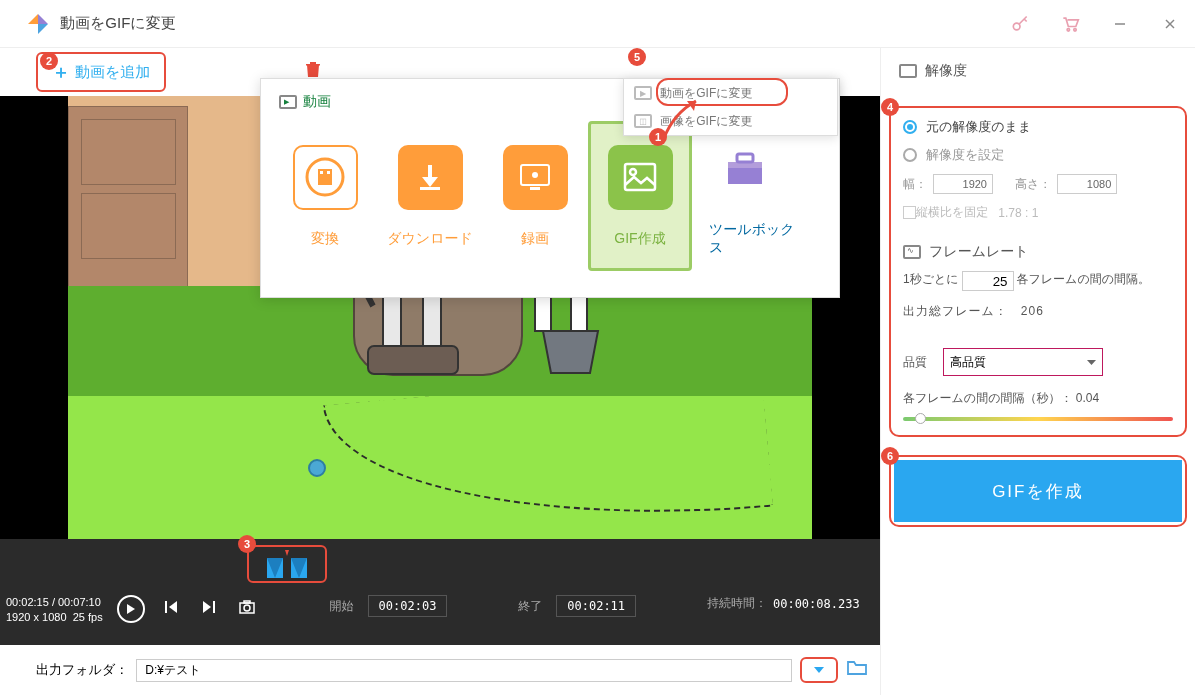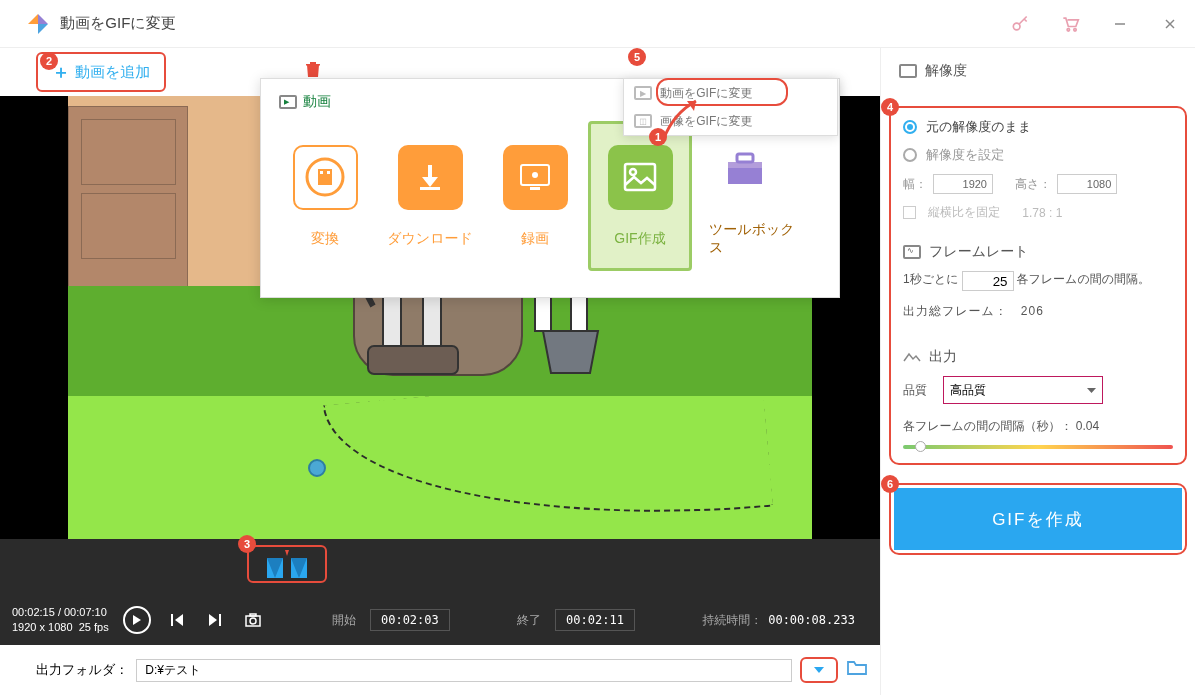--- a/index.html
+++ b/index.html
@@ -22,21 +22,21 @@
 .trash { color: #e74c3c; font-size: 16px; }
 
 .feature-popup { position: absolute; top: 30px; left: 260px; width: 580px; height: 220px; background: #fff; border: 1px solid #ddd; box-shadow: 0 2px 12px rgba(0,0,0,0.15); z-index: 10; padding: 14px 12px 0 12px; }
 .feature-popup-header { display: flex; align-items: center; gap: 6px; color: #15803d; font-size: 14px; padding: 0 6px 10px 6px; }
 .feature-tiles { display: flex; gap: 1px; }
 .tile { width: 104px; height: 150px; display: flex; flex-direction: column; align-items: center; justify-content: center; cursor: pointer; }
 .tile.selected { border: 3px solid #9ccc65; background: #e1f1c7; border-radius: 4px; }
 .tile-icon { width: 65px; height: 65px; border-radius: 10px; display: flex; align-items: center; justify-content: center; margin-bottom: 20px; }
 .tile-label { font-size: 14px; color: #ff9d3a; }
 .tile-label.green { color: #7cb342; }
-.tile-label.purple { color: #a16207; margin-left: 16px; }
+.tile-label.purple { color: #0369a1; margin-left: 16px; }
 
 .menu-popup { position: absolute; top: 30px; left: 623px; width: 215px; background: #fff; border: 1px solid #ddd; box-shadow: 0 2px 10px rgba(0,0,0,0.12); z-index: 12; }
 .menu-item { height: 28px; display: flex; align-items: center; padding: 0 10px; gap: 8px; font-size: 12px; color: #777; cursor: pointer; }
 .menu-item.active { position: relative; }
 .menu-item.active .active-ring { position: absolute; left: 32px; top: -1px; width: 132px; height: 28px; border: 2px solid #e74c3c; border-radius: 12px; pointer-events: none; }
 .menu-icon { width: 18px; height: 14px; border: 2px solid #bbb; border-radius: 2px; display: flex; align-items: center; justify-content: center; font-size: 8px; color: #bbb; }
 
 .preview { flex: 1; background: #000; position: relative; overflow: hidden; }
 .scene { position: absolute; left: 68px; right: 68px; top: 0; bottom: 0; background: #94e64a; overflow: hidden; }
 .sky { position: absolute; top: 0; left: 0; right: 0; height: 200px; background: #e5b88a; }
@@ -45,21 +45,21 @@
 .grass-band { position: absolute; left: 0; right: 0; top: 190px; height: 120px; background: #5eae2f; }
 .ground { position: absolute; left: 0; right: 0; top: 300px; bottom: 0; background: #94e64a; }
 .trunk { position: absolute; left: 285px; top: 80px; width: 170px; height: 200px; background: #8f7b68; border: 2px solid #52463c; border-radius: 0 0 40px 40px; }
 .ball { position: absolute; left: 240px; top: 363px; width: 18px; height: 18px; background: #4ba8d4; border: 2px solid #2d7ea3; border-radius: 50%; }
 .dash-line { position: absolute; left: 260px; top: 290px; width: 440px; height: 140px; border-left: 2px dashed #2b2b2b; border-bottom: 2px dashed #2b2b2b; border-bottom-left-radius: 100%; transform: rotate(-5deg); border-top: none; border-right: none; }
 
 .trim-bar { height: 56px; background: #2b2b2b; position: relative; display: flex; align-items: center; }
 .trim-handle { position: absolute; left: 247px; top: 6px; width: 80px; height: 38px; border: 2px solid #e74c3c; border-radius: 6px; display: flex; align-items: center; justify-content: center; gap: 2px; }
 .trim-handle svg { display: block; }
 
-.controls { height: 50px; background: #2b2b2b; display: flex; align-items: center; color: #fff; font-size: 12px; padding: 0 12px; gap: 14px; }
+.controls { height: 50px; background: #2b2b2b; display: flex; align-items: flex-start; color: #fff; font-size: 12px; padding: 0 6px; gap: 14px; }
 .time-group { display: flex; flex-direction: column; font-size: 11px; line-height: 1.4; }
 .ctrl-btn { width: 24px; height: 24px; display: flex; align-items: center; justify-content: center; cursor: pointer; color: #fff; }
 .play-circle { width: 28px; height: 28px; border: 2px solid #fff; border-radius: 50%; display: flex; align-items: center; justify-content: center; }
 .time-label { color: #aaa; }
 .time-box { border: 1px solid #555; padding: 3px 10px; color: #fff; font-family: monospace; margin-left: 8px; }
 .ctrl-section { display: flex; align-items: center; gap: 6px; }
 
 .output-row { height: 50px; display: flex; align-items: center; padding: 0 12px 0 36px; gap: 8px; font-size: 13px; }
 .path-input { flex: 1; border: 1px solid #ccc; height: 23px; padding: 0 8px; font-size: 12px; }
 .path-dd { border: 2px solid #e74c3c; border-radius: 6px; width: 38px; height: 26px; display: flex; align-items: center; justify-content: center; position: relative; }
@@ -70,21 +70,21 @@
 .section-title { display: flex; align-items: center; gap: 8px; color: #555; font-size: 14px; margin-bottom: 10px; }
 .section-icon { width: 18px; height: 14px; border: 2px solid #888; border-radius: 2px; }
 .framed { border: 2px solid #e74c3c; border-radius: 10px; padding: 10px 12px 14px 12px; position: relative; margin-bottom: 12px; }
 .radio-row { display: flex; align-items: center; gap: 9px; font-size: 13px; color: #444; margin-bottom: 10px; }
 .radio { width: 14px; height: 14px; border-radius: 50%; border: 2px solid #aaa; display: inline-block; position: relative; }
 .radio.checked { border-color: #31afef; }
 .radio.checked::after { content: ""; position: absolute; inset: 2px; background: #31afef; border-radius: 50%; }
 .dim-row { display: flex; align-items: center; gap: 6px; font-size: 12px; color: #999; margin-bottom: 10px; }
 .dim-input { width: 60px; height: 20px; border: 1px solid #ccc; text-align: right; padding: 0 5px; font-size: 11px; color: #666; }
 .checkbox { width: 13px; height: 13px; border: 1px solid #ccc; }
-.aspect-row { display: flex; align-items: center; gap: 12px; font-size: 12px; color: #bbb; }
+.aspect-row { display: flex; align-items: center; gap: 0; font-size: 12px; color: #bbb; }
 .small-text { font-size: 12px; color: #555; }
 .fps-row { display: flex; gap: 3px; font-size: 12px; color: #555; margin-bottom: 12px; }
 .fps-input { width: 52px; height: 20px; border: 1px solid #ccc; text-align: right; padding: 0 5px; }
 .quality-select { width: 160px; height: 28px; border: 1px solid #be185d; background: #fff; display: flex; align-items: center; justify-content: space-between; padding: 0 6px; font-size: 12px; }
 .gradient-bar { height: 4px; background: linear-gradient(to right, #7bc96f, #ffd54f, #ef5350); margin-top: 10px; border-radius: 2px; position: relative; }
 .gradient-knob { position: absolute; left: 12px; top: -4px; width: 11px; height: 11px; background: #fff; border: 1px solid #aaa; border-radius: 50%; }
 .create-btn { border: 2px solid #e74c3c; border-radius: 10px; padding: 3px; position: relative; margin-top: 6px; }
 .create-btn-inner { background: #2aa7f0; color: #fff; height: 62px; display: flex; align-items: center; justify-content: center; font-size: 17px; letter-spacing: 2px; cursor: pointer; }
 
 .badge { position: absolute; width: 18px; height: 18px; background: #e74c3c; color: #fff; border-radius: 50%; font-size: 11px; display: flex; align-items: center; justify-content: center; z-index: 30; font-weight: bold; }
@@ -375,26 +375,20 @@
         <span>1秒ごとに</span>
         <input class="fps-input" value="25" style="">
         <span>各フレームの間の間隔。</span>
       </div>
       <div class="small-text" style="margin-bottom:16px; letter-spacing:1px;">
         <span>出力総フレーム：</span>
         &nbsp;&nbsp;<span>206</span>
       </div>
 
       <div style="height:12px"></div>
-      <div class="section-title">
-        <span><svg width="18" height="14" viewBox="0 0 18 14" fill="none" stroke="#888" stroke-width="1.5">
-              <path d="M1 12 l5-7 4 5 3-3 4 5"></path>
-            </svg></span>
-        <span>出力</span>
-      </div>
       <div style="display:flex;align-items:center;gap:16px;margin-bottom:14px">
         <span class="small-text">品質</span>
         <div class="quality-select">
           <span>高品質</span>
           <svg width="9" height="5" viewBox="0 0 9 5">
               <polygon points="0,0 9,0 4.5,5" fill="#666"></polygon>
             </svg>
         </div>
       </div>
       <div class="small-text">

